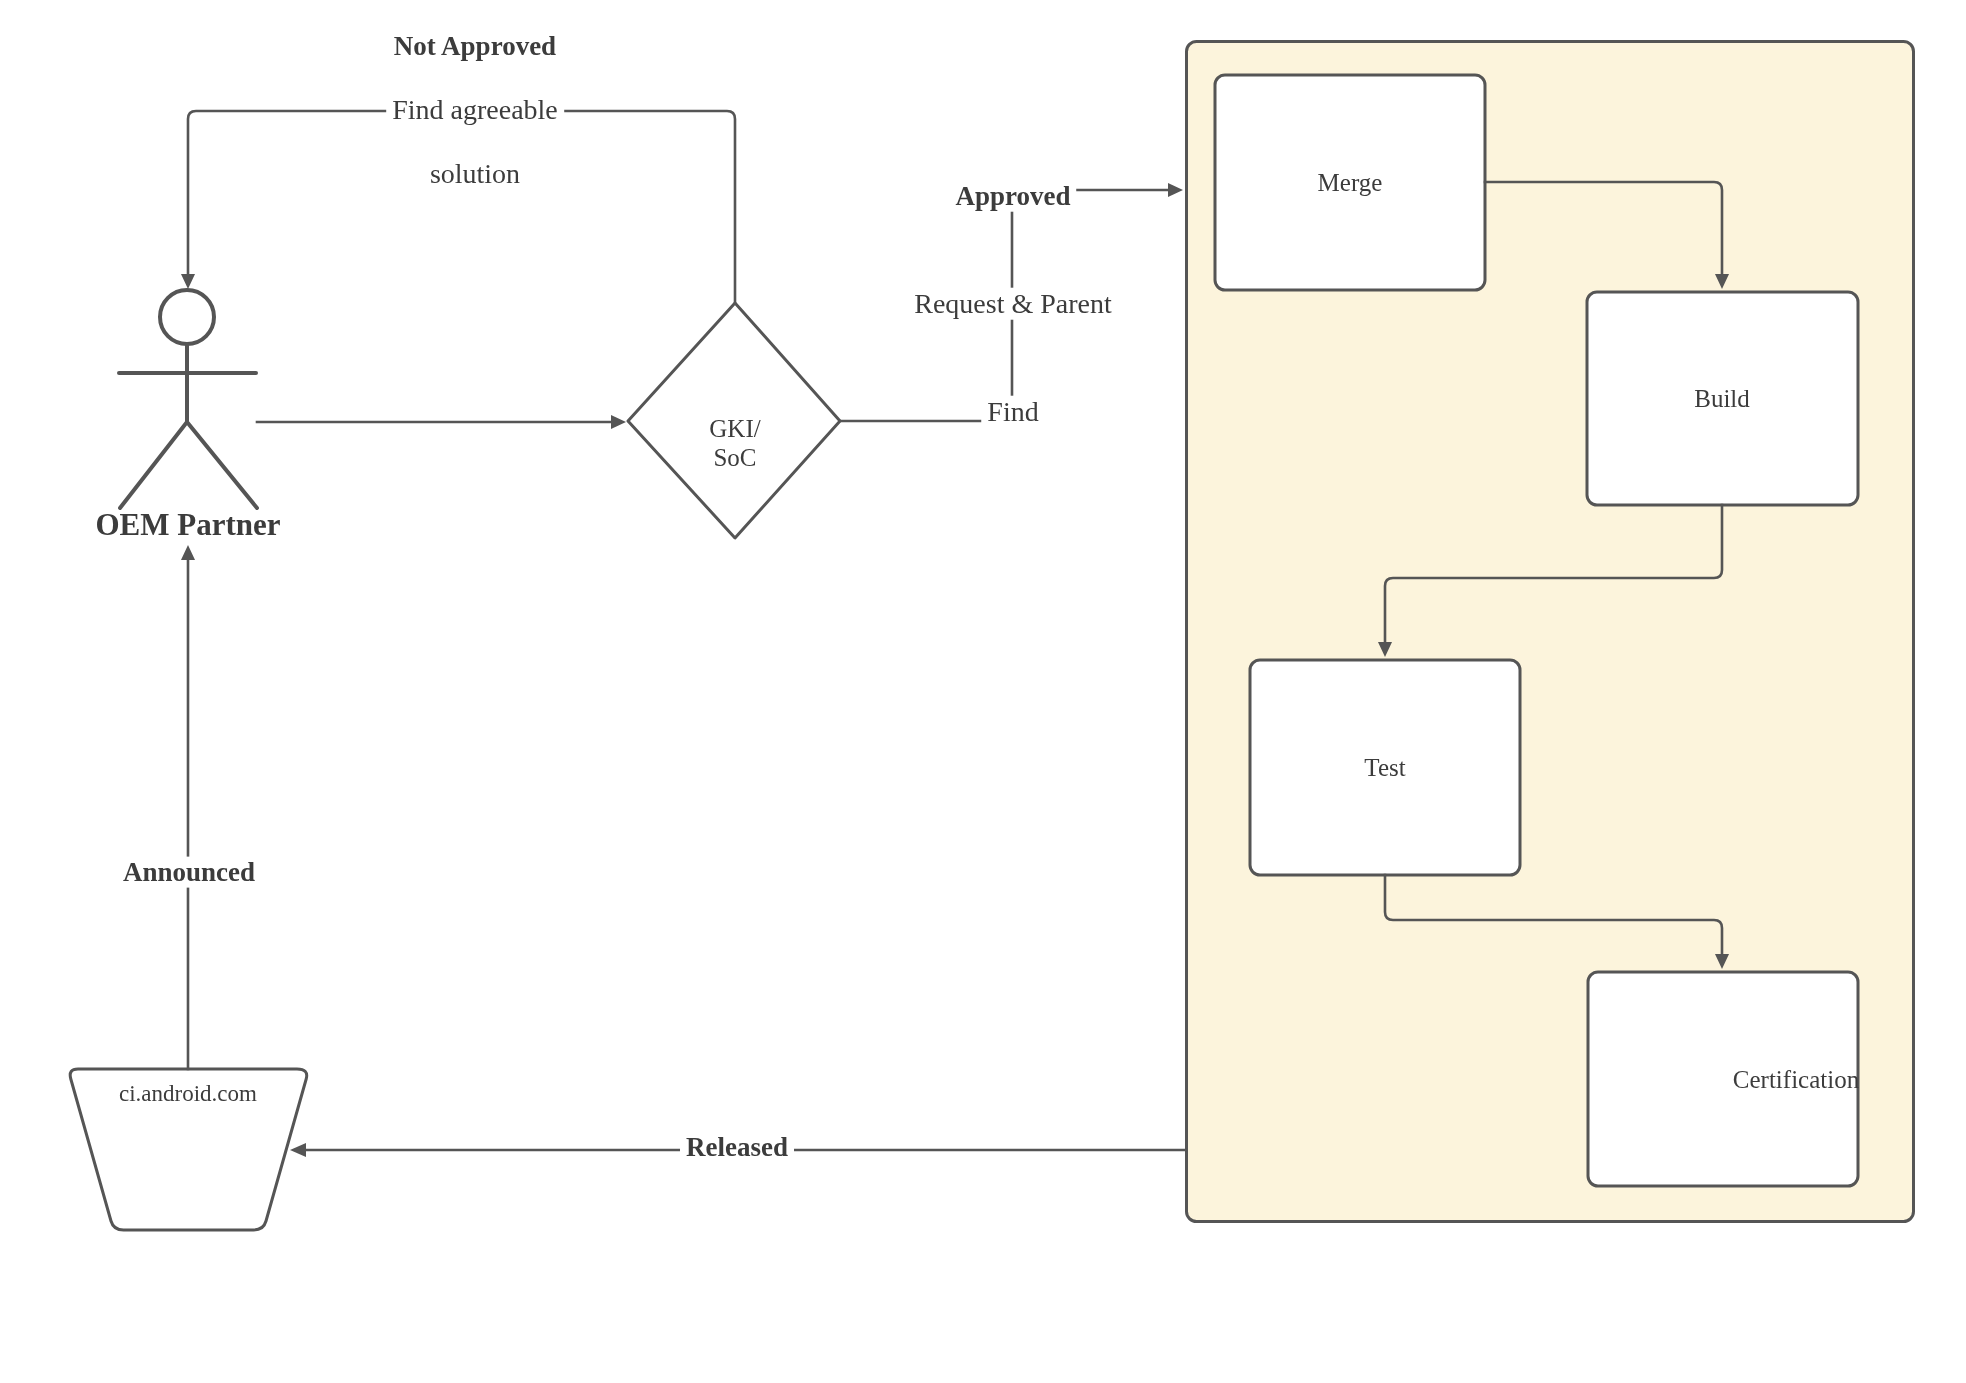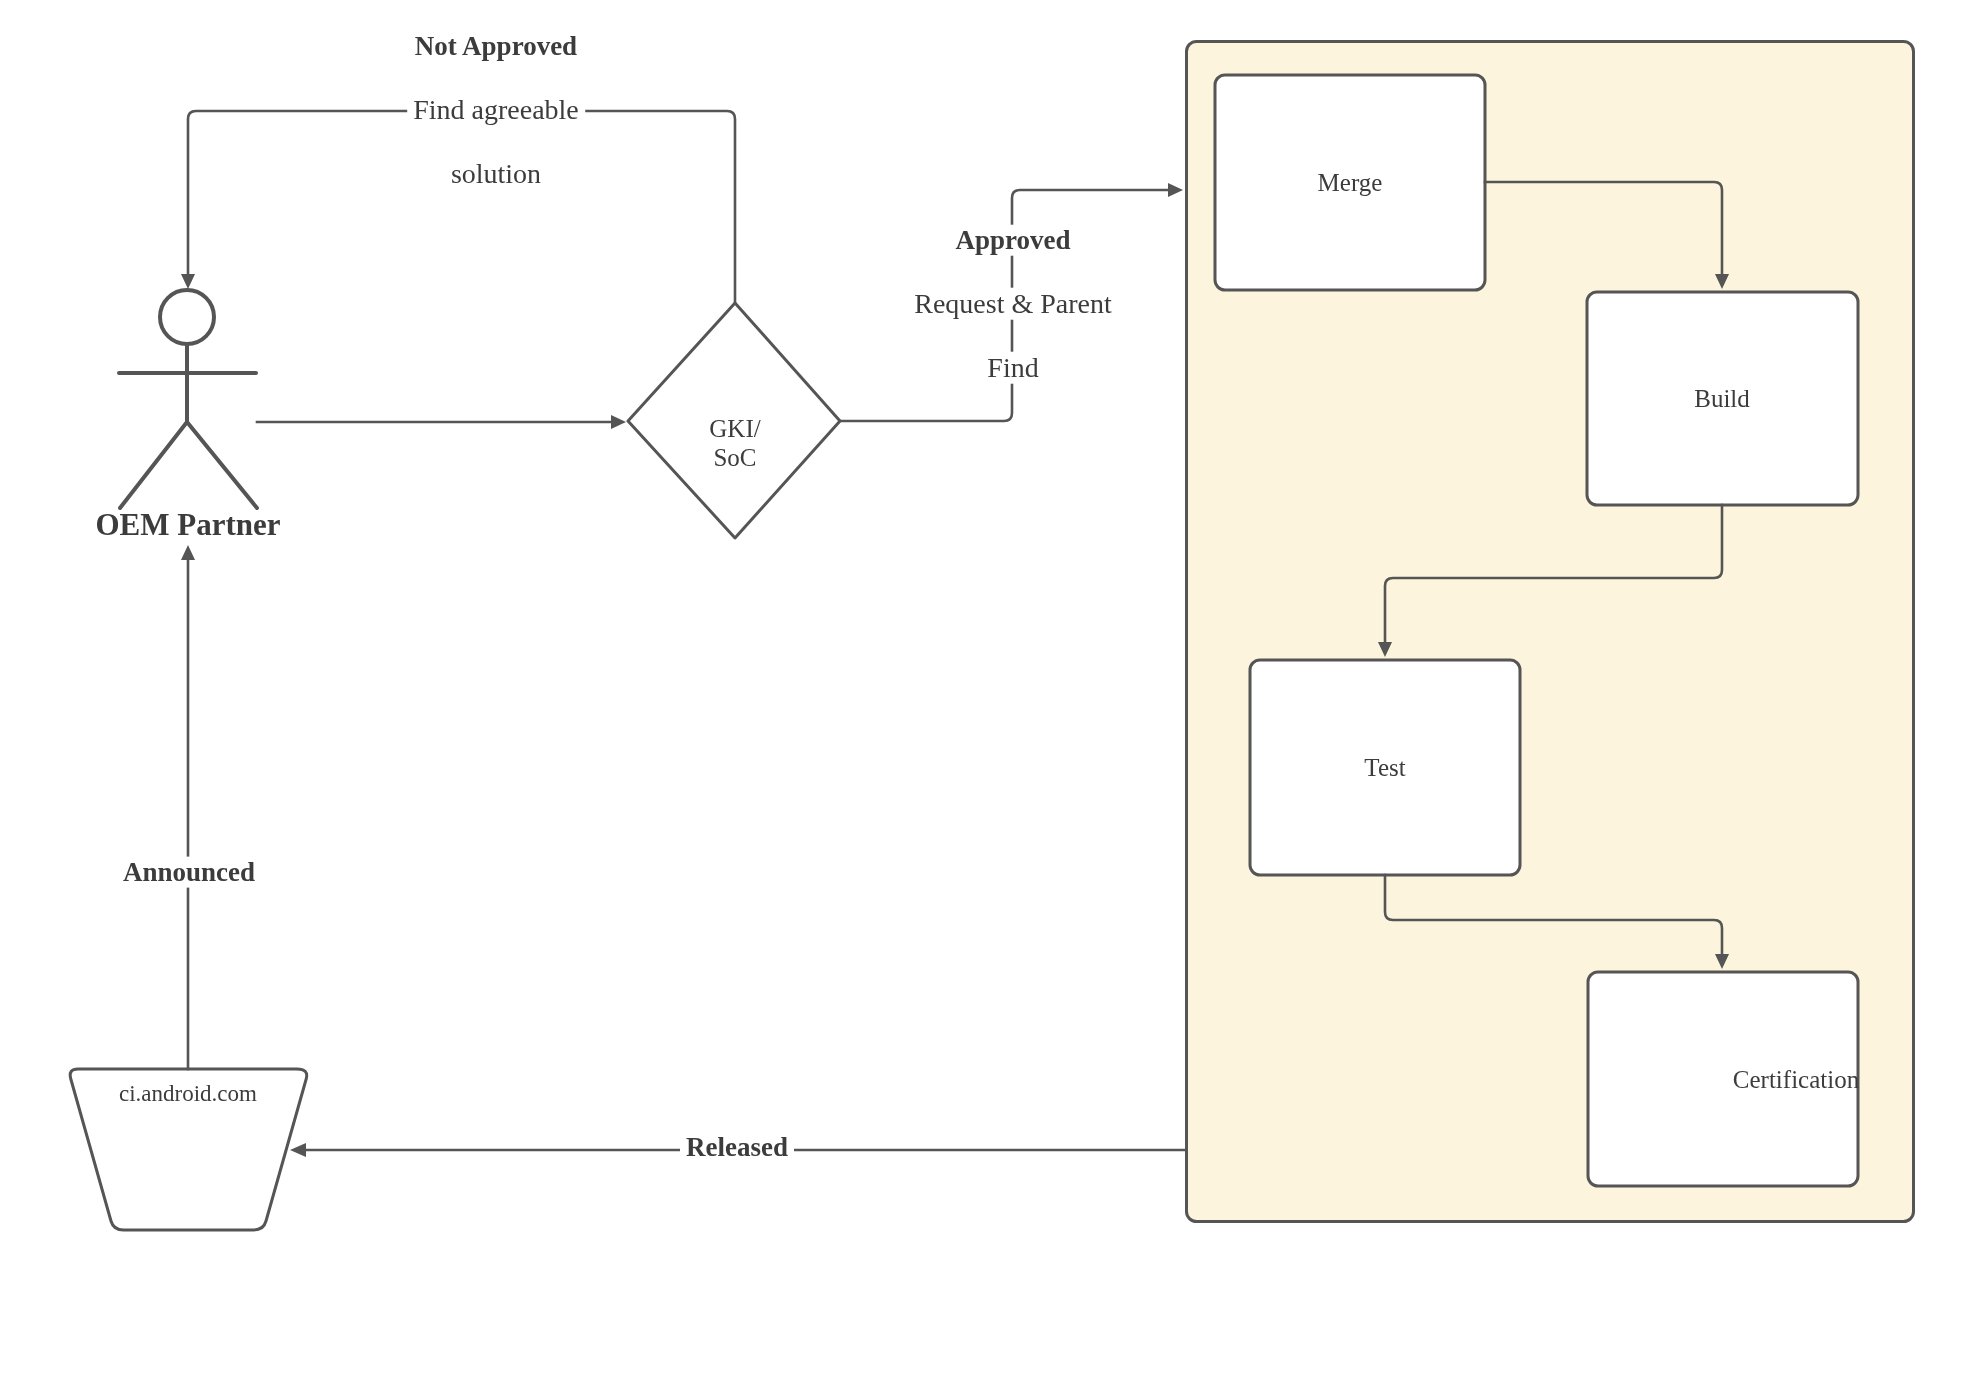--- a/index.html
+++ b/index.html
@@ -91,28 +91,28 @@
       <path class="edge" d="M1185,1150 H306"></path>
       <path class="arrowhead" d="M290,1150 L306,1143 L306,1157 Z"></path>
     </g>
 
     <g>
       <path class="edge" d="M188,1069 V560"></path>
       <path class="arrowhead" d="M188,545 L181,560 L195,560 Z"></path>
     </g>
   </svg>
 
-  <div class="label edge-label" style="left:496px;top:110px;">
+  <div class="label edge-label" style="left:475px;top:110px;">
     <span class="row edge-title">Not Approved</span>
     <span class="row edge-sub">Find agreeable</span>
     <span class="row edge-sub">solution</span>
   </div>
 
 
-  <div class="label edge-label" style="left:1013px;top:304px;">
+  <div class="label edge-label" style="left:1013px;top:304px;gap:44px;">
     <span class="row edge-title">Approved</span>
     <span class="row edge-sub">Request &amp; Parent</span>
     <span class="row edge-sub">Find</span>
   </div>
 
   <div class="label edge-label" style="left:189px;top:872px;">
     <span class="row edge-title">Announced</span>
   </div>
 
   <div class="label edge-label" style="left:737px;top:1147px;">

